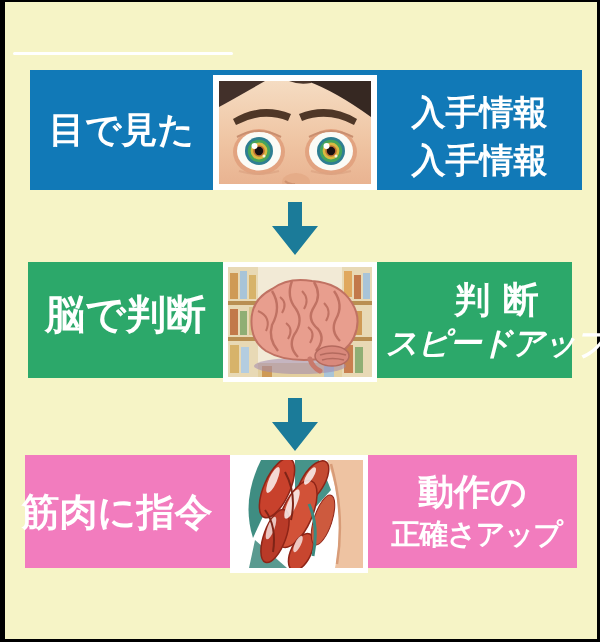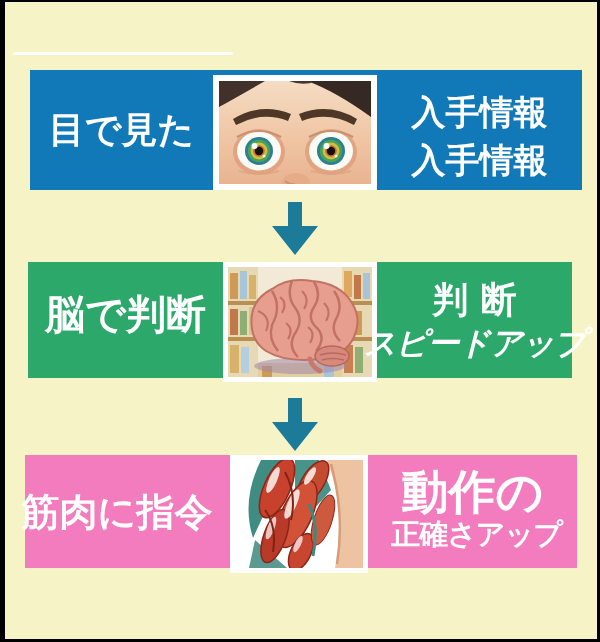--- a/index.html
+++ b/index.html
@@ -25,26 +25,26 @@
 
   .cell{
     position:absolute;display:flex;flex-direction:column;
     justify-content:center;align-items:center;
     color:#ffffff;font-weight:bold;text-align:center;
     white-space:nowrap;
   }
   .r1l{left:30px;top:70px;width:183px;height:120px;font-size:36px;line-height:48px;}
   .r1r{left:377px;top:70px;width:205px;height:131px;font-size:34px;line-height:48px;}
   .r2l{left:28px;top:262px;width:195px;height:104px;font-size:40px;line-height:48px;}
-  .r2r{left:377px;top:262px;width:195px;height:116px;}
+  .r2r{left:377px;top:262px;width:195px;height:116px;padding-left:22px;}
   .r2r .big{font-size:36px;line-height:46px;}
   .r2r .small{font-size:32px;line-height:40px;letter-spacing:-1px;font-style:italic;}
   .r3l{left:25px;top:455px;width:184px;height:113px;font-size:38px;line-height:46px;}
   .r3r{left:368px;top:455px;width:209px;height:113px;}
-  .r3r .big{font-size:47px;line-height:44px;}
+  .r3r .big{font-size:36px;line-height:44px;}
   .r3r .small{font-size:29px;line-height:40px;letter-spacing:-1px;margin-left:8px;}
 
   .photo{
     position:absolute;background:#ffffff;box-sizing:border-box;
   }
   .photo svg{display:block;width:100%;height:100%;}
   .photo-eyes{left:213px;top:75px;width:164px;height:115px;padding:6px;}
   .photo-brain{left:223px;top:262px;width:154px;height:120px;padding:5px;}
   .photo-muscle{left:230px;top:455px;width:138px;height:118px;padding:5px;}
 

